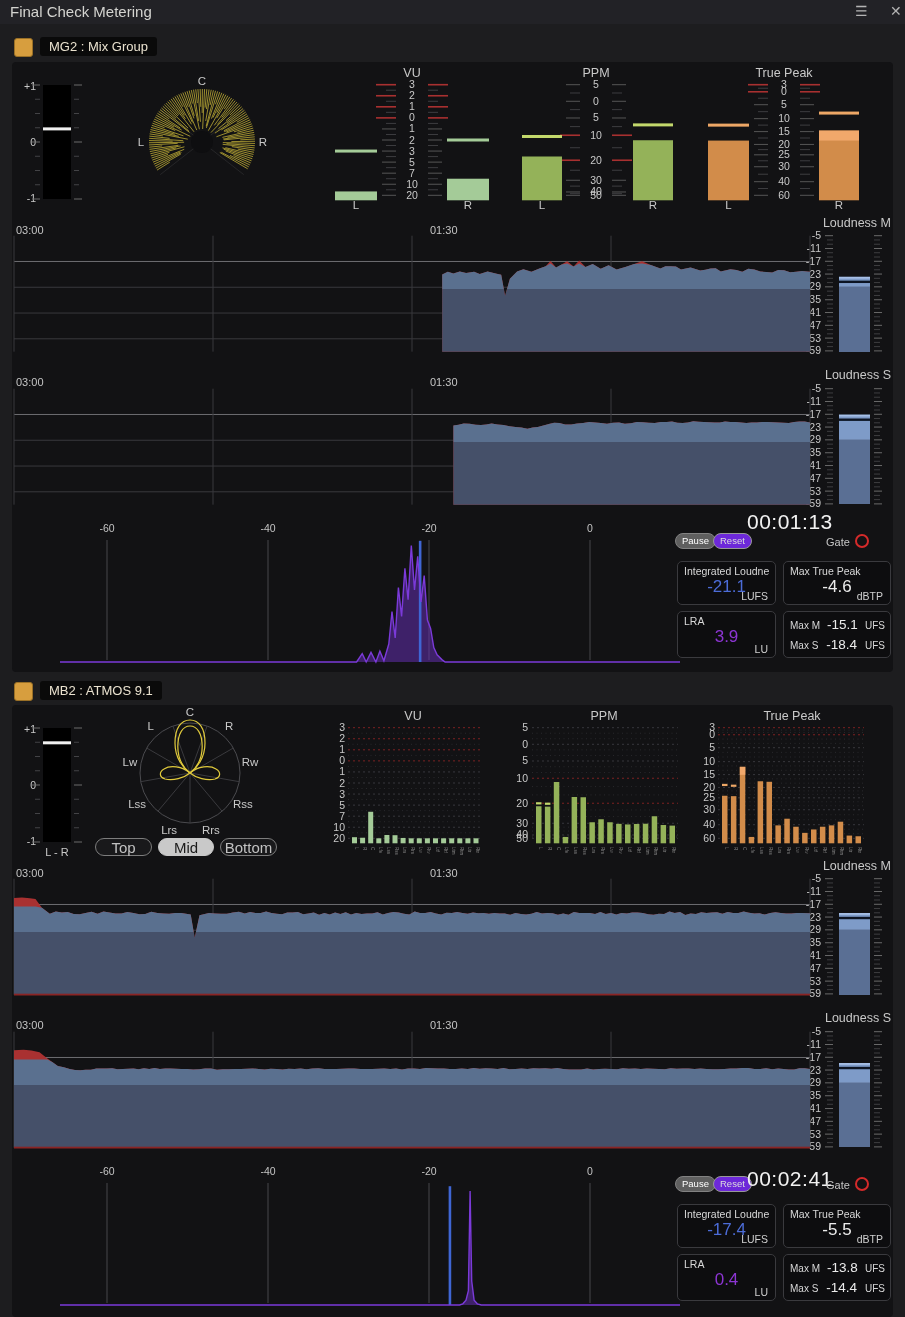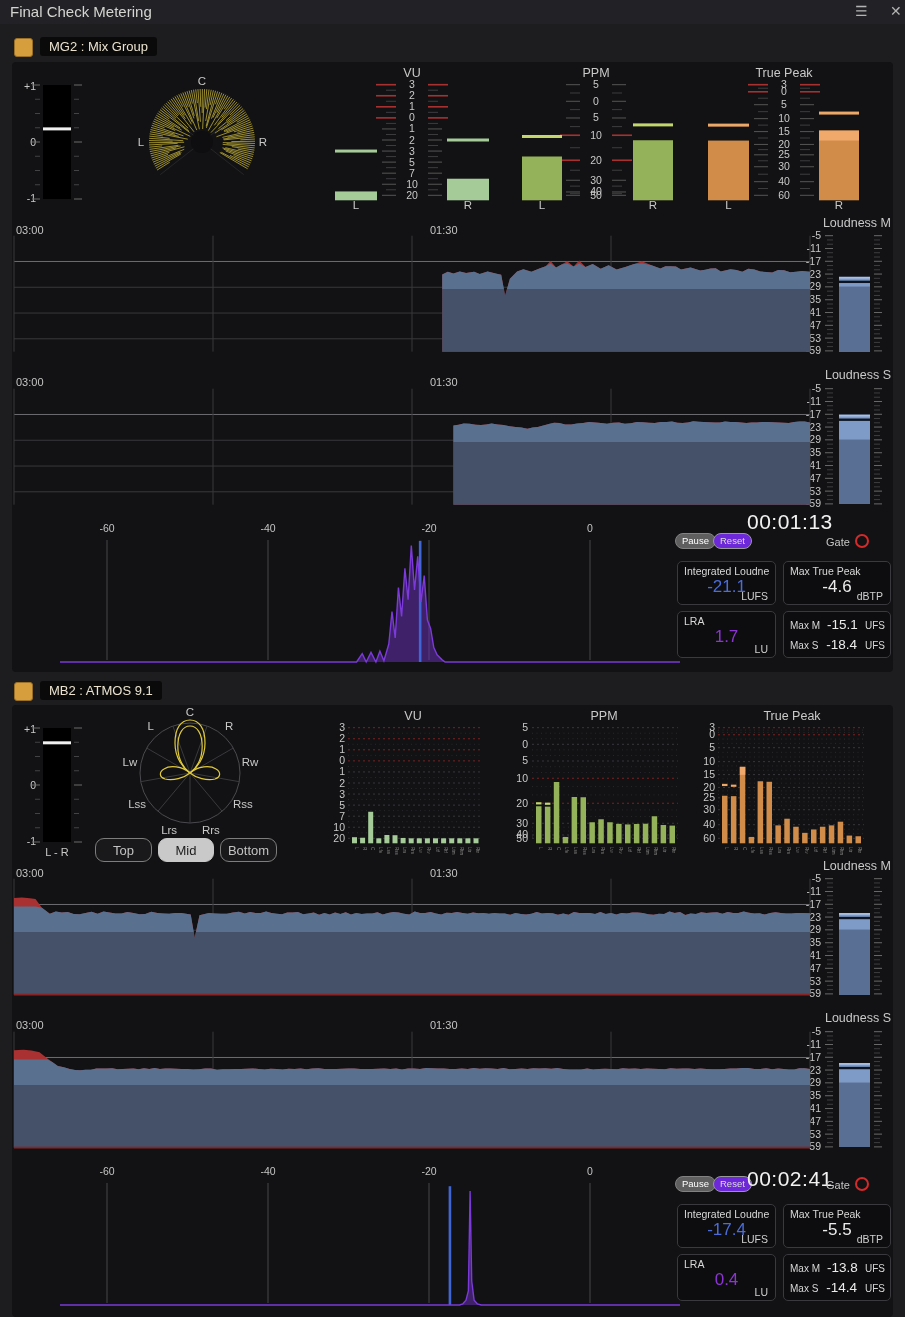--- a/index.html
+++ b/index.html
@@ -26,22 +26,22 @@
   .gate-circle{position:absolute;width:10px;height:10px;border:2px solid #d42a2a;border-radius:50%;}
   .stat-box{position:absolute;border:1px solid #3a3a3e;border-radius:5px;background:#0d0d0f;overflow:hidden;}
   .sb-label{position:absolute;left:6px;top:3px;right:2px;font-size:10.5px;color:#d8d8d8;white-space:nowrap;overflow:hidden;}
   .sb-value{position:absolute;left:0;right:0;top:15px;text-align:center;font-size:17px;color:#ececec;}
   .sb-value.blue{color:#4c6cd8;}
   .sb-value.purple{color:#8d35d4;}
   .sb-unit{position:absolute;right:7px;bottom:2px;font-size:10.5px;color:#d0d0d0;}
   .ms-row{position:absolute;left:6px;right:5px;display:flex;justify-content:space-between;
           align-items:baseline;font-size:10px;color:#d8d8d8;white-space:nowrap;overflow:hidden;}
   .ms-val{font-size:13.5px;color:#ececec;}
-  .view-btn{position:absolute;top:133px;height:24px;border-radius:9px;border:1px solid #7d7d7d;
-            background:#19191b;color:#c2c2c2;font-size:13px;line-height:13px;text-align:center;
+  .view-btn{position:absolute;top:133px;height:18px;border-radius:9px;border:1px solid #7d7d7d;
+            background:#19191b;color:#c2c2c2;font-size:15px;line-height:13px;text-align:center;
             font-family:inherit;cursor:pointer;padding:0;}
   .view-btn.active{background:#c9c9c9;color:#1b1b1b;border-color:#c9c9c9;}
   .lr-label{position:absolute;font-size:11px;color:#c9c9c9;text-align:center;}
 </style>
 </head>
 <body>
 
 <div class="app">
   <div class="titlebar">
     <div class="title">Final Check Metering</div>
@@ -558,21 +558,21 @@
       <div class="sb-value blue">-21.1</div>
       <div class="sb-unit">LUFS</div>
     </div>
     <div class="stat-box" style="left:771px;top:499px;width:106px;height:42px">
       <div class="sb-label">Max True Peak</div>
       <div class="sb-value">-4.6</div>
       <div class="sb-unit">dBTP</div>
     </div>
     <div class="stat-box" style="left:665px;top:549px;width:97px;height:45px">
       <div class="sb-label">LRA</div>
-      <div class="sb-value purple">1.7</div>
+      <div class="sb-value purple">3.9</div>
       <div class="sb-unit">LU</div>
     </div>
     <div class="stat-box" style="left:771px;top:549px;width:106px;height:45px">
       <div class="ms-row" style="top:5px">
         <span>Max M</span>
         <span class="ms-val">-15.1</span>
         <span>UFS</span>
       </div>
       <div class="ms-row" style="top:25px">
         <span>Max S</span>

